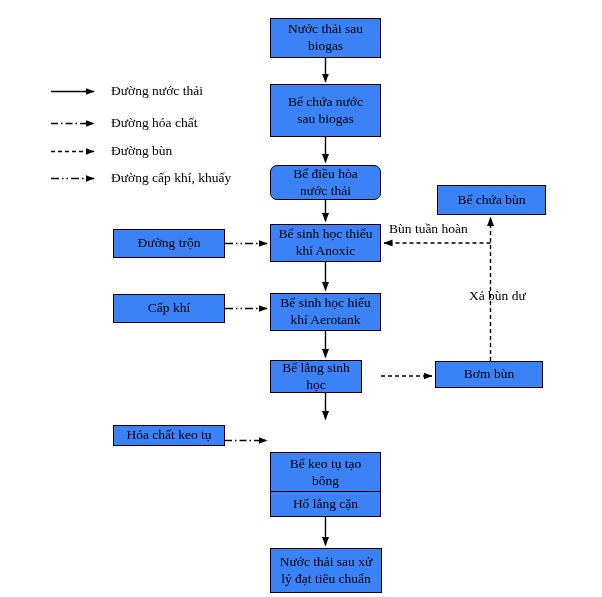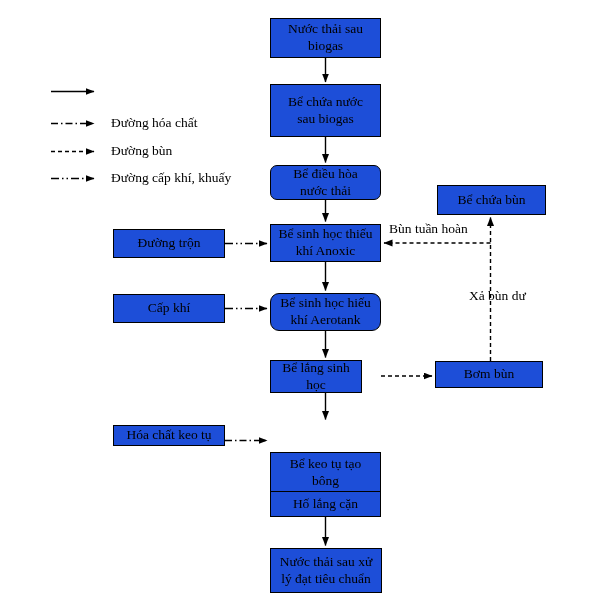--- a/index.html
+++ b/index.html
@@ -15,21 +15,21 @@
   .overlay {
     position: absolute;
     left: 0; top: 0;
     width: 602px; height: 597px;
     pointer-events: none;
   }
   .box {
     position: absolute;
     box-sizing: border-box;
     border: 1.5px solid #000;
-    background: #1d4ed8;
+    background: #3b82f6;
     display: flex;
     align-items: center;
     justify-content: center;
     text-align: center;
     font-size: 13.5px;
     line-height: 1.25;
     padding: 2px 7px;
   }
   .edge-label {
     position: absolute;
@@ -92,20 +92,21 @@
   <div class="legend">
     <div class="legend-row" style="top:83px">
       <svg width="52" height="16">
         <defs>
             <marker id="ahL1" markerWidth="10" markerHeight="8" refX="8.5" refY="3.5" orient="auto" markerUnits="userSpaceOnUse">
               <path d="M0,0 L9,3.5 L0,7 Z"></path>
             </marker>
           </defs>
         <line class="cline" x1="1" y1="8.5" x2="44" y2="8.5" marker-end="url(#ahL1)"></line>
       </svg>
+      <span>Đường nước thải</span>
     </div>
     <div class="legend-row" style="top:115px">
       <svg width="52" height="16">
         <defs>
             <marker id="ahL2" markerWidth="10" markerHeight="8" refX="8.5" refY="3.5" orient="auto" markerUnits="userSpaceOnUse">
               <path d="M0,0 L9,3.5 L0,7 Z"></path>
             </marker>
           </defs>
         <line class="cline d-dashdot" x1="1" y1="8.5" x2="44" y2="8.5" marker-end="url(#ahL2)"></line>
       </svg>
@@ -140,21 +141,21 @@
     </div>
   <div class="box" style="left:270px; top:84px;  width:111px; height:53px;">
       <span>Bể chứa nước sau biogas</span>
     </div>
   <div class="box" style="left:270px; top:165px; width:111px; height:35px;border-radius:7px;">
       <span>Bể điều hòa nước thải</span>
     </div>
   <div class="box" style="left:270px; top:224px; width:111px; height:38px;">
       <span>Bể sinh học thiếu khí Anoxic</span>
     </div>
-  <div class="box" style="left:270px; top:293px; width:111px; height:38px;border-radius:9px;">
+  <div class="box" style="left:270px; top:293px; width:111px; height:38px;">
       <span>Bể sinh học hiếu khí Aerotank</span>
     </div>
   <div class="box" style="left:270px; top:360px; width:92px; height:33px;">
       <span>Bể lắng sinh học</span>
     </div>
   <div class="box" style="left:270px; top:422px; width:111px; height:41px;margin-top:30px;">
       <span>Bể keo tụ tạo bông</span>
     </div>
   <div class="box" style="left:270px; top:491px; width:111px; height:26px;">
       <span>Hố lắng cặn</span>

